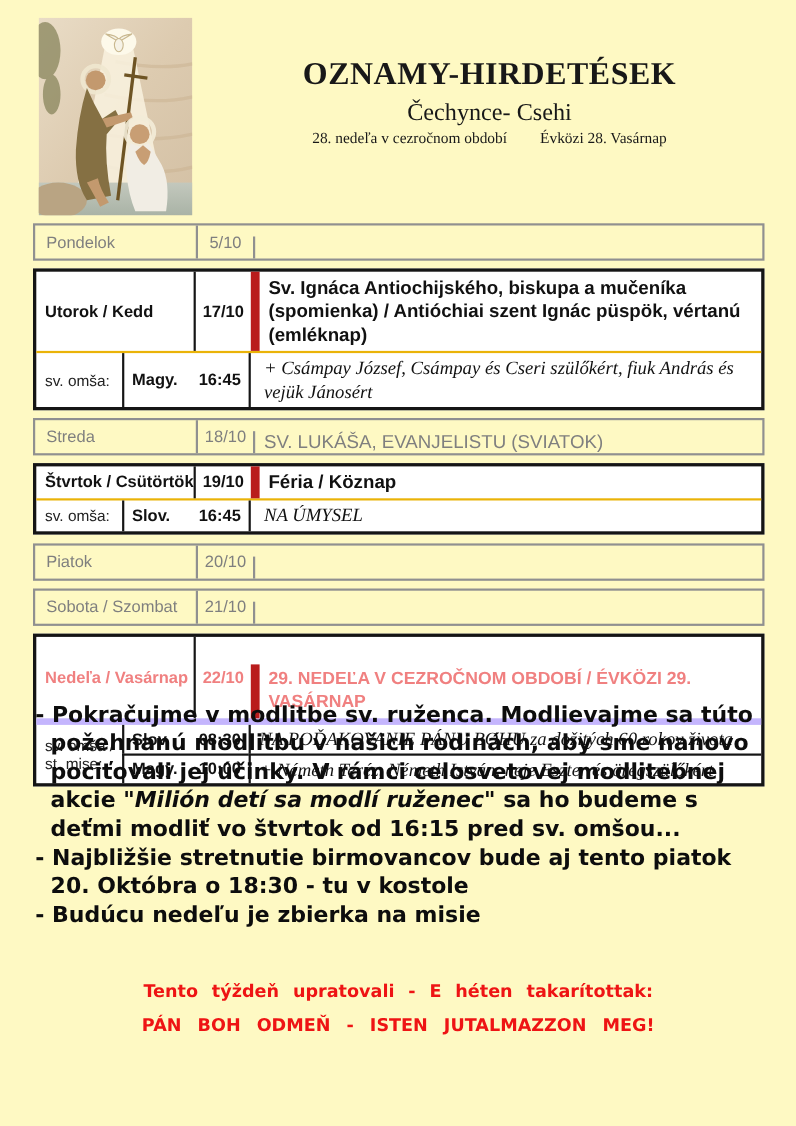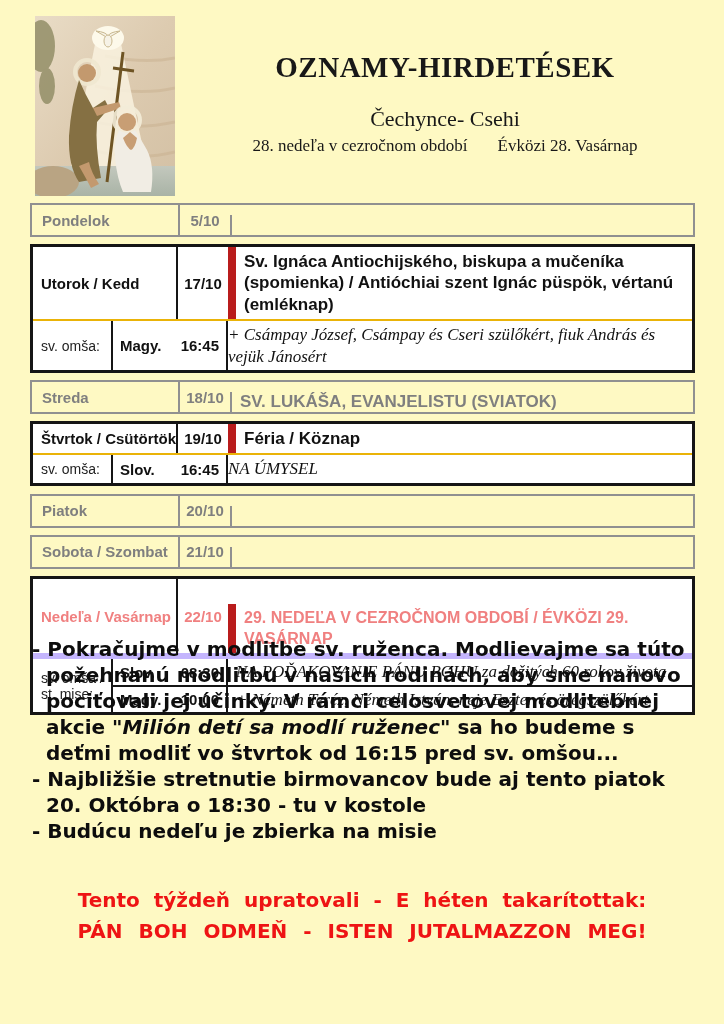--- a/index.html
+++ b/index.html
@@ -10,66 +10,66 @@
 
   
   .painting{
     position:absolute;left:35px;top:16px;width:140px;height:180px;overflow:hidden;
   }
   .header-text{
     position:absolute;left:180px;top:52px;width:530px;text-align:center;
     font-family:"Liberation Serif",serif;color:#181818;
   }
   .title{font-size:29px;font-weight:bold;letter-spacing:.5px;line-height:1.1;}
-  .subtitle{font-size:22px;margin-top:22px;}
-  .weekline{font-size:17px;margin-top:4px;white-space:nowrap;}
+  .subtitle{font-size:22px;margin-top:5px;}
+  .weekline{font-size:14px;margin-top:4px;white-space:nowrap;}
   .weekline .gap{display:inline-block;width:30px;}
 
   
   .schedule{position:absolute;left:30px;top:203px;width:665px;}
   .row,.block{box-sizing:border-box;background:#fff;}
   .grayrow{
     display:grid;grid-template-columns:146px 52px 1fr;height:30px;margin-bottom:7px;
-    border:2px solid #909090;color:#7f7f7f;font-weight:bold;font-size:15px;
+    border:2px solid #909090;color:#7f7f7f;font-weight:normal;font-size:15px;
   }
   .grayrow>div{display:flex;align-items:center;}
   .grayrow .c-day{padding-left:10px;}
   .grayrow .c-date{border-left:2px solid #909090;justify-content:center;}
   .grayrow .c-feast{border-left:2px solid #909090;padding-left:8px;font-size:17px;margin-top:10px;}
 
   .block{border:3px solid #151515;margin-bottom:7px;}
   .block-head{display:grid;grid-template-columns:143px 52px 1fr;}
   .block-head .c-day{display:flex;align-items:center;padding-left:8px;font-weight:bold;font-size:15px;}
   .block-head .c-date{display:flex;align-items:center;justify-content:center;border-left:2px solid #151515;font-weight:bold;font-size:15px;}
   .block-head .c-feast{border-left:8px solid #b91c1c;padding:4px 8px;font-weight:bold;font-size:17px;line-height:1.26;}
   .mass-row{display:grid;grid-template-columns:78px 115px 1fr;border-top:2px solid #eab308;}
   .mass-row .c-label{display:flex;align-items:center;padding-left:8px;font-size:14px;color:#222;}
   .mass-row .c-lt{display:flex;align-items:center;justify-content:space-between;border-left:2px solid #151515;padding:0 7px;font-weight:bold;font-size:15px;}
-  .mass-row .c-int{border-left:2px solid #151515;padding:3px 0;font-family:"Liberation Serif",serif;font-style:italic;font-size:17px;line-height:1.26;display:flex;flex-direction:column;justify-content:center;}
+  .mass-row .c-int{border-left:2px solid #151515;padding:3px 12px;font-family:"Liberation Serif",serif;font-style:italic;font-size:17px;line-height:1.26;display:flex;flex-direction:column;justify-content:center;}
 
   
   .sun .c-day,.sun .c-date{color:#f08080;}
   .sun .c-feast{color:#f08080;font-size:16px;line-height:1.3;margin-top:25px;}
   .sun-masses{display:grid;grid-template-columns:78px 115px 1fr;border-top:6px solid #c4b5fd;}
   .sun-masses .c-label{grid-row:1 / span 2;display:flex;align-items:center;padding-left:8px;font-size:14px;color:#222;}
   .sun-masses .c-lt{display:flex;align-items:center;justify-content:space-between;border-left:2px solid #151515;padding:0 7px;font-weight:bold;font-size:15px;}
   .sun-masses .c-int{border-left:2px solid #151515;padding:2px 8px;font-family:"Liberation Serif",serif;font-style:italic;font-size:17px;line-height:1.26;display:flex;flex-direction:column;justify-content:center;}
   .sun-masses .r2{border-top:2px solid #151515;}
 
   
   .announcements{
     position:absolute;left:32px;top:636px;width:668px;
     font-family:"DejaVu Sans",sans-serif;font-weight:bold;font-size:20px;line-height:26px;color:#0d0d0d;
   }
   .announcements p{margin:0;padding-left:14px;text-indent:-14px;}
   .announcements .it{font-style:italic;}
 
   .footer-red{
     position:absolute;left:30px;top:885px;width:664px;text-align:center;
-    font-family:"DejaVu Sans",sans-serif;font-weight:bold;font-size:20px;line-height:31px;color:#ee1414;
+    font-family:"DejaVu Sans",sans-serif;font-weight:bold;font-size:16px;line-height:31px;color:#ee1414;
   }
   .footer-red .l1{word-spacing:7px;}
   .footer-red .l2{word-spacing:9px;}
 </style>
 </head>
 <body>
 
 <div class="page">
 
   <div class="painting">

